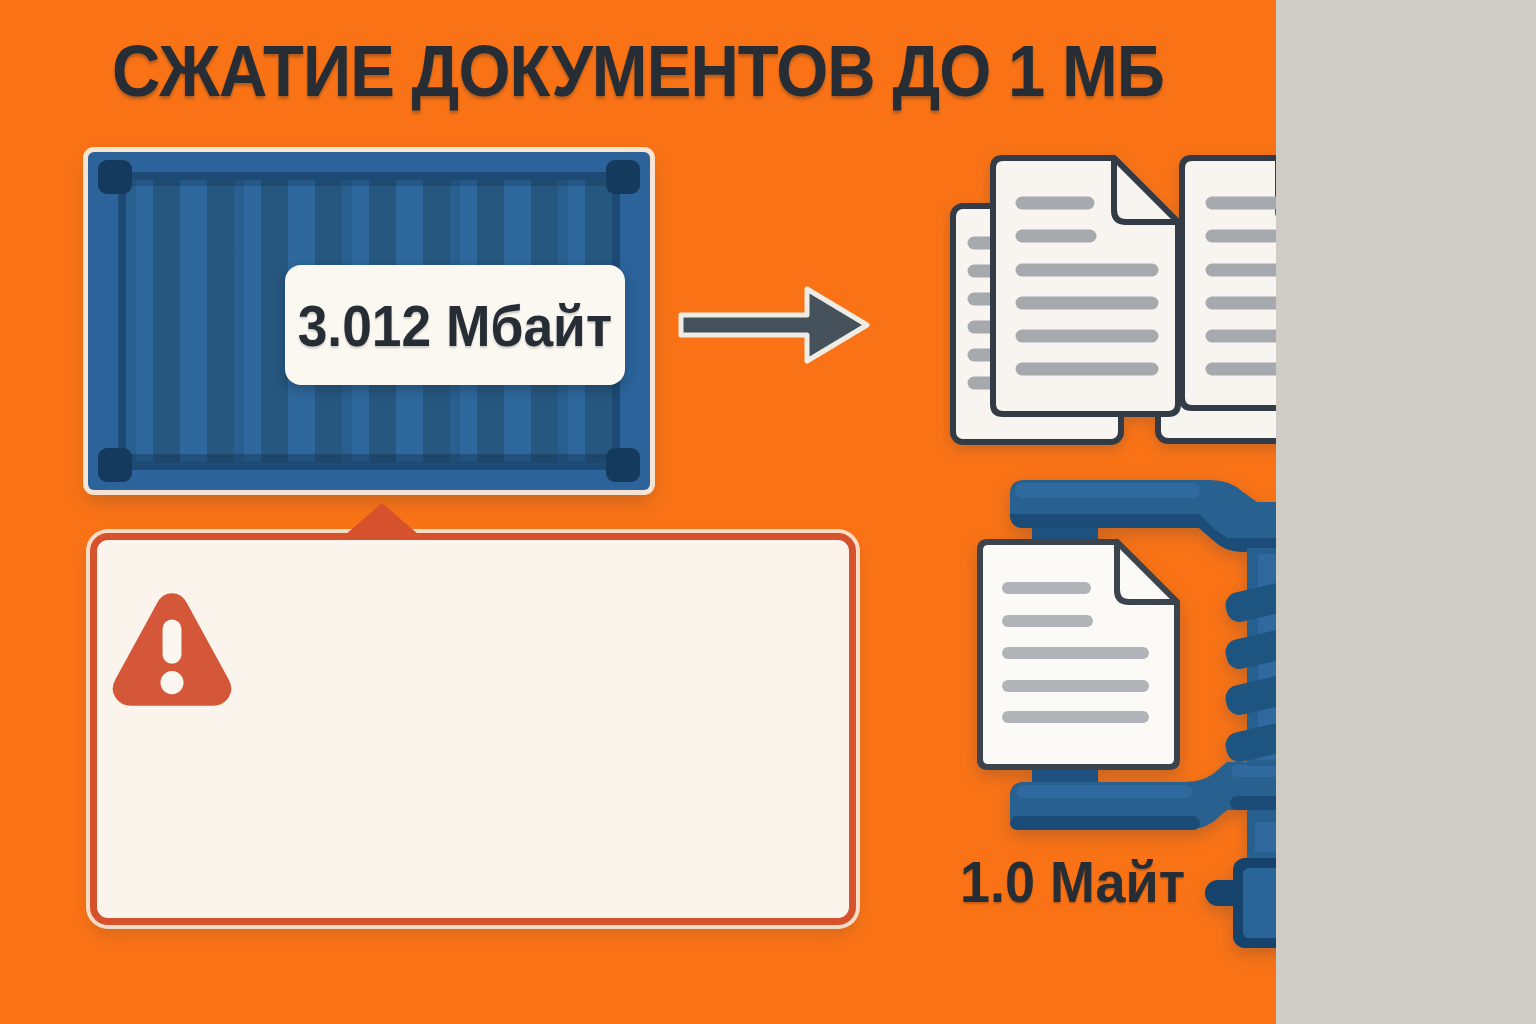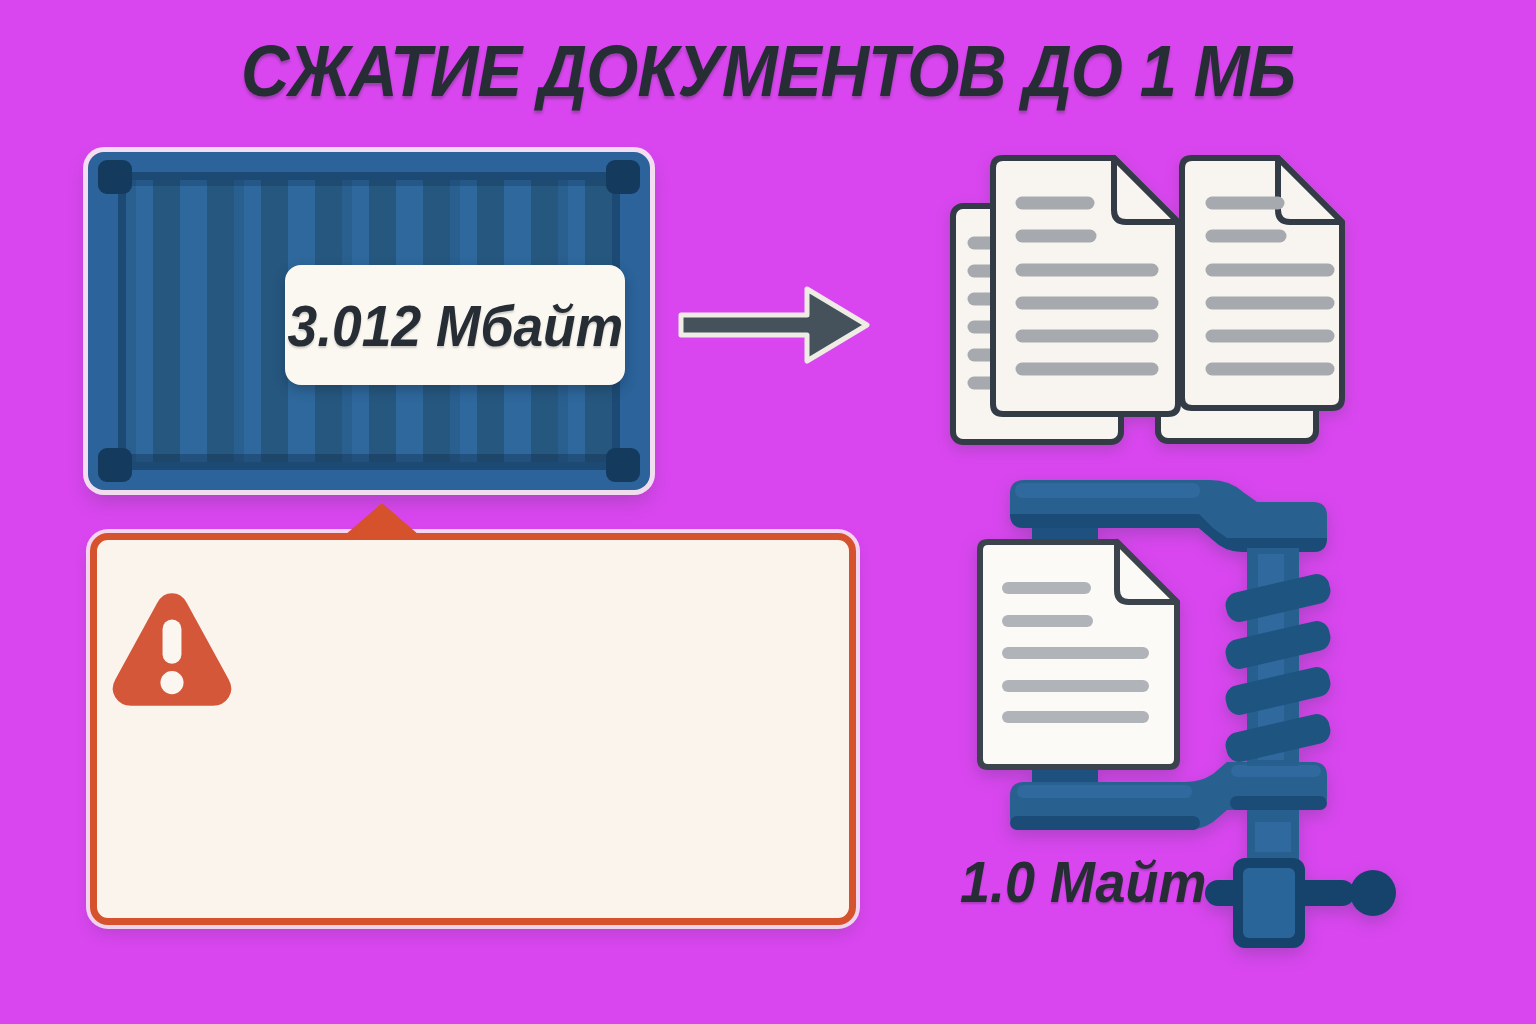--- a/index.html
+++ b/index.html
@@ -1,35 +1,34 @@
 <!DOCTYPE html>
 <html><head>
 <meta charset="utf-8">
 <style>
   html,body{margin:0;padding:0;background:#cfccc6;}
   *{box-sizing:border-box;}
   .canvas{
-    position:relative;width:1536px;height:1024px;overflow:hidden;
-    background:#d946ef;
+    position:relative;width:1276px;height:1024px;overflow:hidden;
+    background:#f97316;
     font-family:"Liberation Sans", sans-serif;
     color:#272d34;
-    font-style:italic;
   }
   
   .title{
     position:absolute;top:34px;left:0;width:100%;
     text-align:center;font-size:72px;font-weight:800;line-height:1.05;
     letter-spacing:-1px;transform:scaleX(0.93);
     color:#272d34;text-shadow:0 3px 3px rgba(30,35,40,.30);
     white-space:nowrap;
   }
   
   .container-box{
     position:absolute;left:88px;top:152px;width:562px;height:338px;
-    background:#2b639a;border-radius:16px;
+    background:#2b639a;border-radius:6px;
     box-shadow:0 0 0 5px rgba(250,248,243,.85), 0 10px 20px rgba(40,50,60,.25);
   }
   .container-panel{
     position:absolute;left:30px;right:30px;top:20px;bottom:20px;
     border:8px solid #1c4a74;border-radius:6px;
     background:
       repeating-linear-gradient(90deg, rgba(10,30,55,.12) 0 10px, rgba(0,0,0,0) 10px 108px),
       repeating-linear-gradient(90deg, #2e689c 0 27px, #26577f 27px 54px);
     box-shadow:inset 0 -8px 0 rgba(15,40,70,.35), inset 0 6px 0 rgba(15,40,70,.25);
   }

